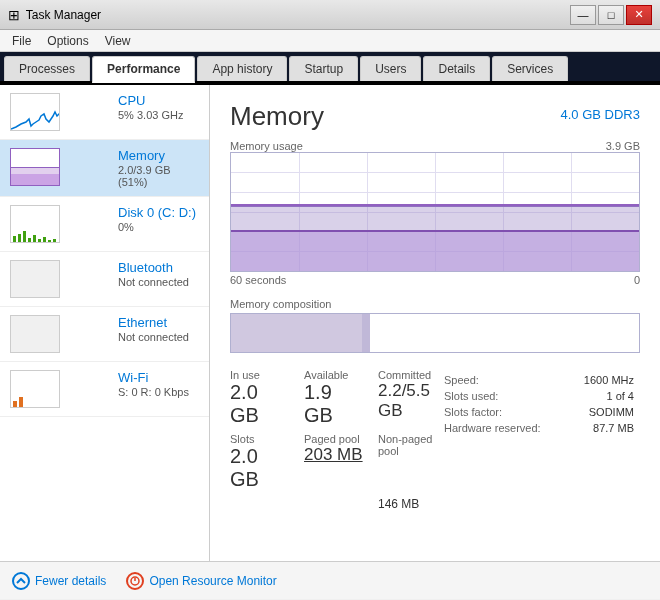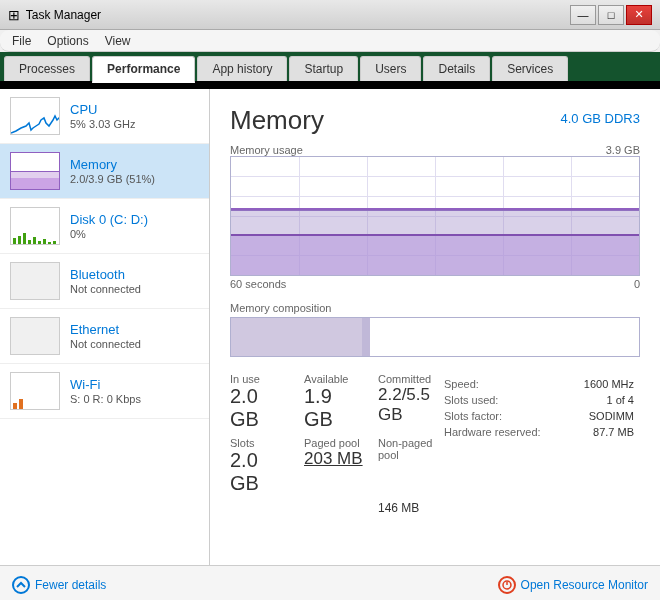--- a/index.html
+++ b/index.html
@@ -22,33 +22,32 @@
     }
     .title-btn.close { background: linear-gradient(to bottom, #e8413c, #c0302b); color: white; border-color: #a00; }
     
     .menu-bar {
       background: #f5f5f5;
       height: 22px;
       display: flex;
       align-items: center;
       border-bottom: 1px solid #ccc;
       padding: 0 4px;
-      border-radius: 9px;
     }
     .menu-item {
       padding: 2px 8px;
       font-size: 12px;
       cursor: pointer;
       color: #333;
     }
     
     .tabs-bar {
-      background: #14532d;
-      display: flex;
-      border-bottom: 8px solid #000000;
+      background: #0f172a;
+      display: flex;
+      border-bottom: 4px solid #000000;
       padding: 0 4px;
       padding-top: 4px;
       align-items: center;
     }
     .tab {
       padding: 5px 14px;
       font-size: 12px;
       cursor: pointer;
       border: 1px solid #ccc;
       border-bottom: none;
@@ -71,24 +70,24 @@
     }
     
     .sidebar {
       width: 210px;
       border-right: 1px solid #ccc;
       overflow-y: auto;
       background: white;
     }
     .sidebar-item {
       display: flex;
-      align-items: center;
       padding: 8px 10px;
       cursor: pointer;
       border-bottom: 1px solid #eee;
+      gap: 48px;
     }
     .sidebar-item.active { background: #cce4f7; }
     .sidebar-thumb {
       width: 50px; height: 38px;
       border: 1px solid #ccc;
       margin-right: 10px;
       flex-shrink: 0;
       position: relative;
       overflow: hidden;
       background: white;
@@ -154,21 +153,20 @@
     .stat-value { font-size: 20px; font-weight: 300; color: #333; }
     
     .bottom-bar {
       height: 38px;
       background: #f5f5f5;
       border-top: 1px solid #ccc;
       display: flex;
       align-items: center;
       padding: 0 12px;
       gap: 20px;
-      justify-content: space-between;
     }
     .bottom-link {
       display: flex;
       align-items: center;
       gap: 5px;
       font-size: 12px;
       color: #0078d7;
       cursor: pointer;
     }
     .circle-icon {

